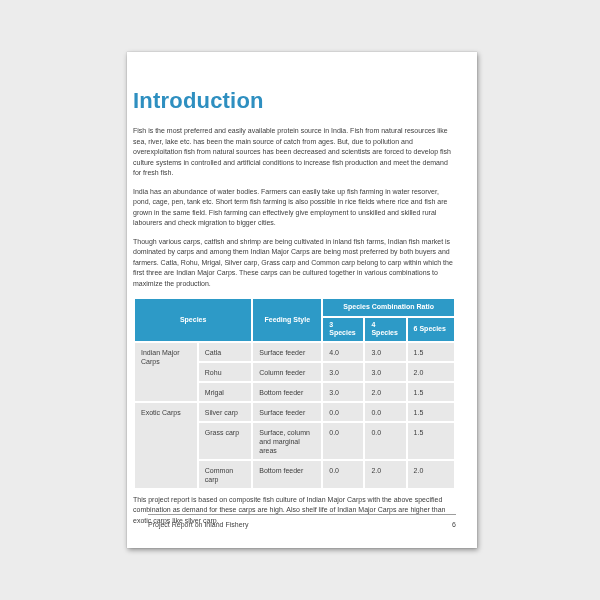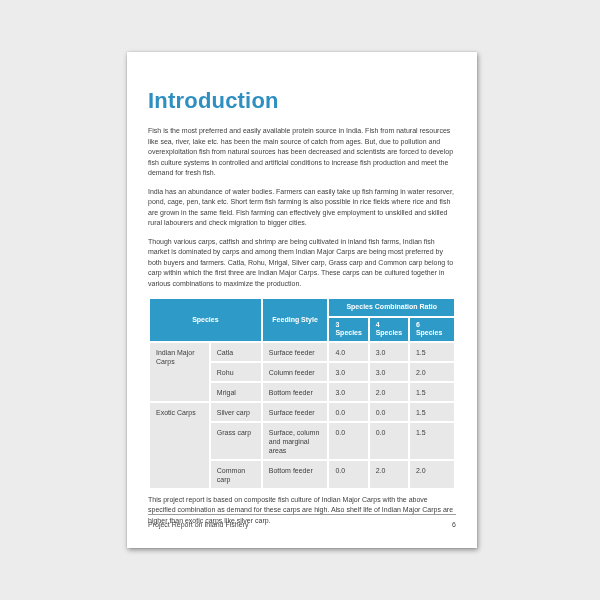--- a/index.html
+++ b/index.html
@@ -19,21 +19,21 @@
   .page {
     position: absolute;
     left: 127px;
     top: 52px;
     width: 350px;
     height: 496px;
     background: #ffffff;
     box-shadow: 1px 2px 5px rgba(0,0,0,0.40), 0 0 1px rgba(0,0,0,0.25);
   }
   .content {
-    padding: 36px 21px 0 21px;
+    padding: 36px 21px 0 6px;
   }
   h1.doc-title {
     margin: 0 0 13px 0;
     font-size: 22px;
     line-height: 25px;
     font-weight: bold;
     color: #2e8fc0;
     letter-spacing: 0.2px;
   }
   p.body-text {

